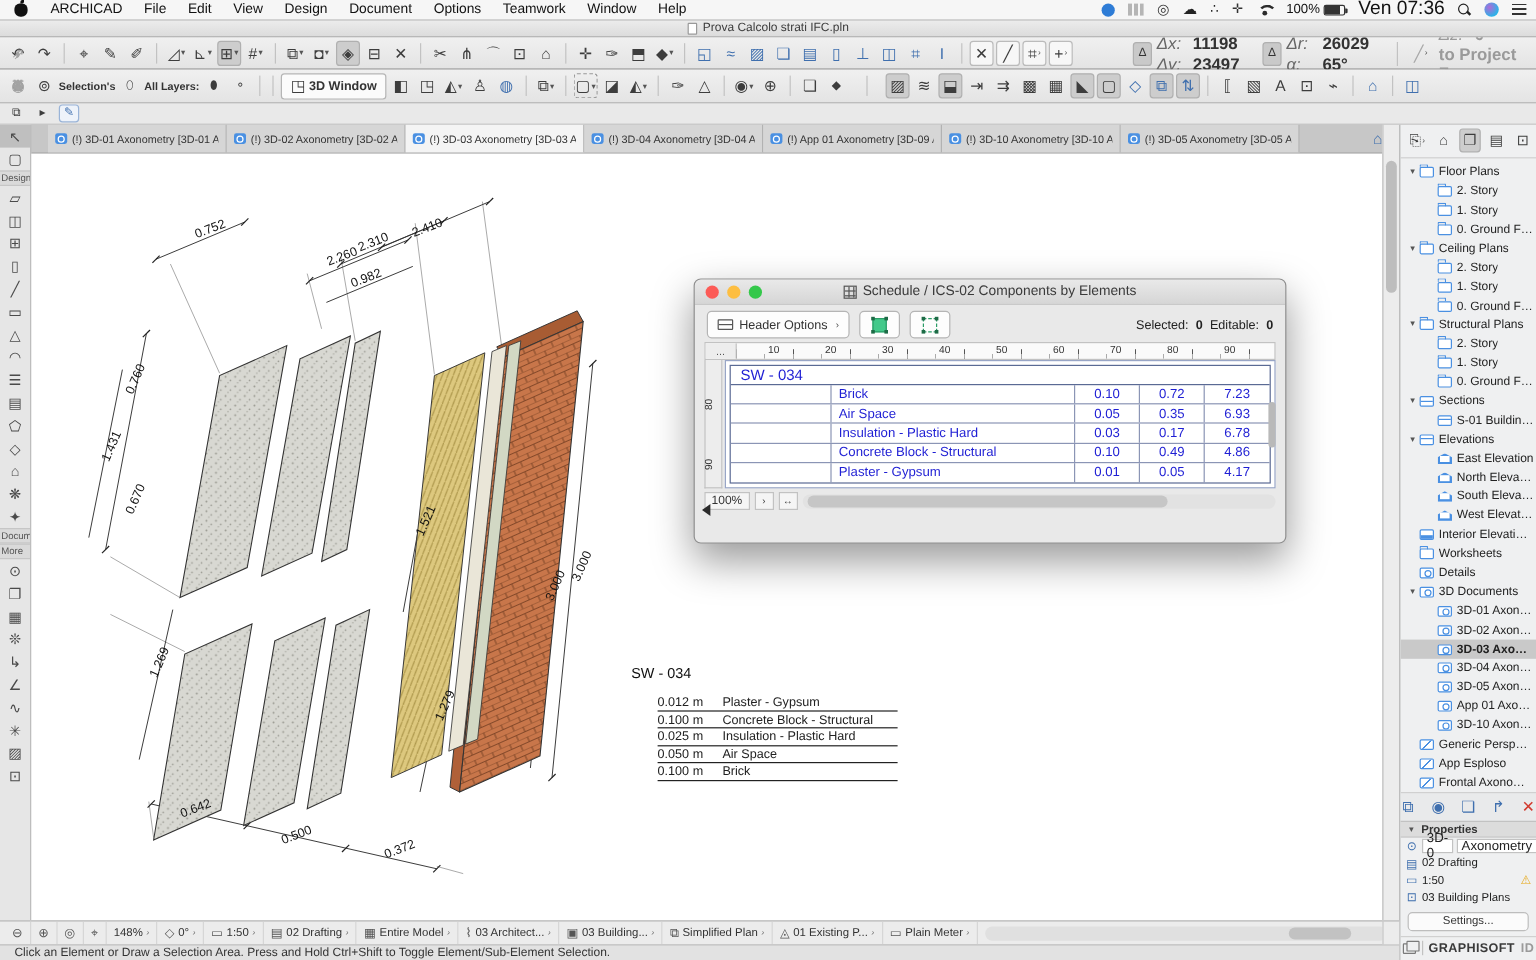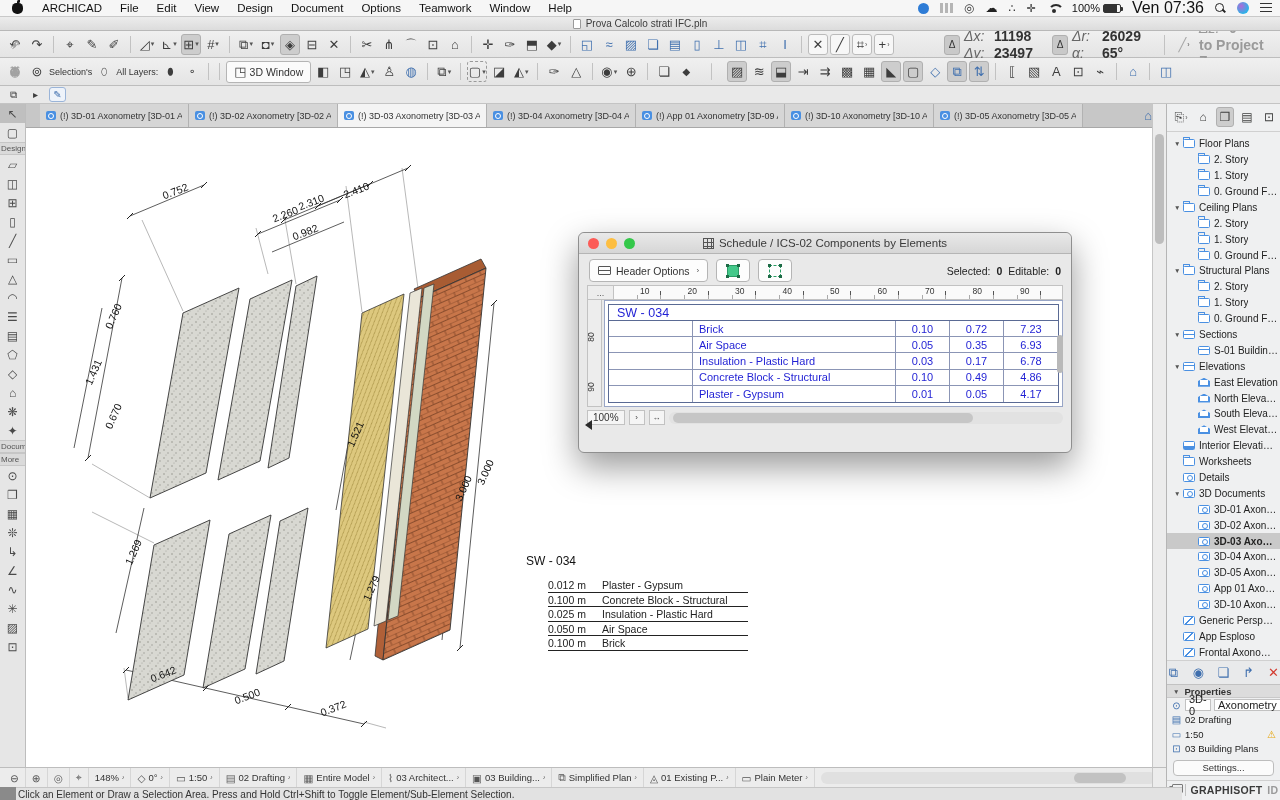--- a/index.html
+++ b/index.html
@@ -33,21 +33,21 @@
 
 .titlebar{position:absolute;left:0;top:17px;width:1280px;height:14px;background:linear-gradient(#ececec,#dcdcdc);border-bottom:1px solid #b8b8b8;display:flex;align-items:center;justify-content:center;gap:5px}
 .docicon{width:8px;height:10px;background:#fff;border:1px solid #9a9a9a;border-radius:1px}
 .ttext{font-size:10px;color:#3c3c3c}
 
 .tb{position:absolute;left:0;width:1280px;background:linear-gradient(#f0f0f0,#e4e4e4);border-bottom:1px solid #bdbdbd;display:flex;align-items:center;padding:0 4px;overflow:hidden}
 .tb1{top:31px;height:27px}
 .tb2{top:58px;height:28px}
 .tbi{min-width:20px;height:21px;display:inline-flex;align-items:center;justify-content:center;border-radius:3px;margin:0 1px;color:#3d3d3d;position:relative;flex:none}
 .tbi .g{font-style:normal;font-size:13px;line-height:1}
-.tbi .lb{font-style:normal;font-weight:normal;font-size:10px;color:#333;margin-left:3px;white-space:nowrap}
+.tbi .lb{font-style:normal;font-weight:bold;font-size:10px;color:#333;margin-left:3px;white-space:nowrap}
 .tbi .lb:empty,.tbi .g:empty,.tbi .car:empty{display:none}
 .tbi .car{font-style:normal;font-size:7px;color:#555;margin-left:1px}
 .tbi.sel{background:#cdcdcd;border:1px solid #b0b0b0}
 .tbi.blue{color:#3f6fae}
 .tbi.dim{color:#a3a3a3}
 .tbi.sep{min-width:1px;width:1px;height:17px;background:#c2c2c2;margin:0 5px;border-radius:0}
 .tbi.sepw{min-width:1px;width:1px;height:17px;background:#c2c2c2;margin:0 14px}
 .tbi.box{border:1px solid #bbb;background:#f7f7f7}
 .tbi.btn{border:1px solid #b5b5b5;background:#fbfbfb;padding:0 7px;height:22px}
 .tbi.btn .lb{font-size:10.5px}
@@ -186,21 +186,21 @@
 .brand b{font-weight:bold;color:#3a3a3a}
 .brand .idtag{color:#9a9a9a;font-weight:bold}
 
 .bottombar{position:absolute;left:0;top:767px;width:1166px;height:20px;background:#ececec;border-top:1px solid #bdbdbd;display:flex;align-items:center;padding:0 4px;overflow:hidden}
 .bbi{display:flex;align-items:center;gap:3px;padding:0 6px;height:100%;border-right:1px solid #d6d6d6;font-size:9.5px;color:#333;flex:none}
 .bbi .g{font-style:normal;font-size:10.5px;color:#555}
 .bbi .g:empty,.bbi .lb:empty,.bbi .car:empty{display:none}
 .bbi .car{font-size:7px;color:#666}
 .bhsc{flex:1;height:12px;margin:0 6px;background:#e0e0e0;border-radius:6px;position:relative}
 .bhsc .thumb{position:absolute;right:30px;top:1px;width:52px;height:10px;background:#c2c2c2;border-radius:5px}
-.statusbar{position:absolute;left:16px;top:787px;width:1166px;height:13px;background:#e2e2e2;border-top:1px solid #c6c6c6;display:flex;align-items:center;padding:0 2px;font-size:10px;color:#333}
+.statusbar{position:absolute;left:0;top:787px;width:1166px;height:13px;background:#e2e2e2;border-top:1px solid #c6c6c6;display:flex;align-items:center;padding:0 12px;font-size:10px;color:#333}
 .corner{position:absolute;left:1152px;top:767px;width:14px;height:33px;background:#ececec;border-top:1px solid #bdbdbd;border-left:1px solid #c6c6c6}
 </style>
 </head>
 <body>
 
 <div class="menubar">
   <span class="apple"></span>
   <span style="display:flex">
 
   <span class="mitem">ARCHICAD</span>

